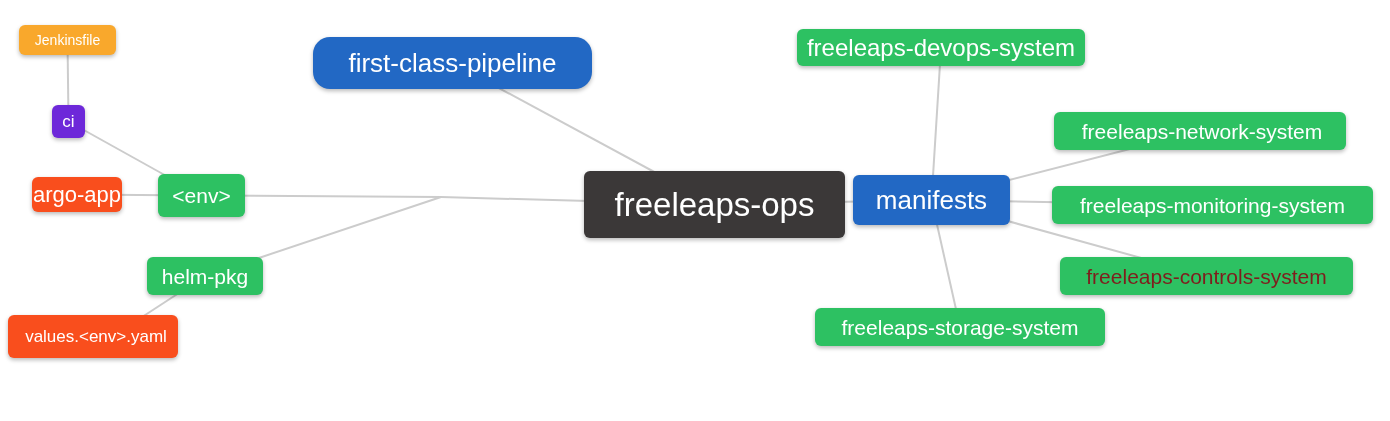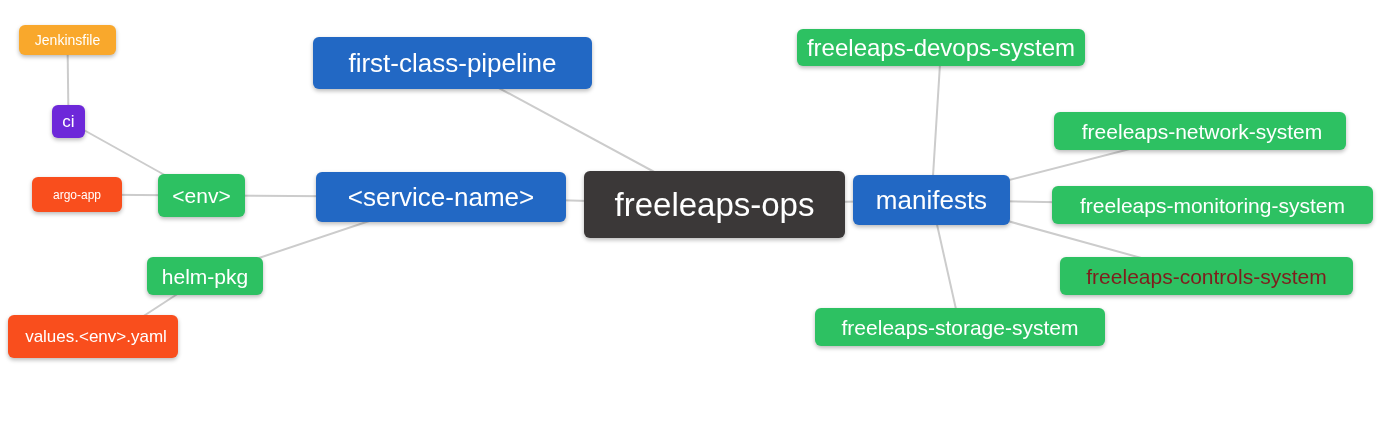--- a/index.html
+++ b/index.html
@@ -59,28 +59,27 @@
       <line stroke="#cccccc" stroke-width="2" x1="441" y1="197" x2="714.5" y2="204.5"></line>
       <line stroke="#cccccc" stroke-width="2" x1="714.5" y1="204.5" x2="931.5" y2="200"></line>
       <line stroke="#cccccc" stroke-width="2" x1="931.5" y1="200" x2="941" y2="47.5"></line>
       <line stroke="#cccccc" stroke-width="2" x1="931.5" y1="200" x2="1200" y2="131"></line>
       <line stroke="#cccccc" stroke-width="2" x1="931.5" y1="200" x2="1212.5" y2="205"></line>
       <line stroke="#cccccc" stroke-width="2" x1="931.5" y1="200" x2="1206.5" y2="276"></line>
       <line stroke="#cccccc" stroke-width="2" x1="931.5" y1="200" x2="960" y2="327"></line>
     </svg>
   <div class="node-layer">
       <div class="node" style="left: 584px; top: 171px; width: 261px; height: 67px; background: rgb(59, 56, 56); color: rgb(255, 255, 255); font-size: 33px;">freeleaps-ops</div>
-      <div class="node" style="left: 313px; top: 37px; width: 279px; height: 52px; background: rgb(34, 104, 196); color: rgb(255, 255, 255); font-size: 26px;">first-class-pipeline</div>
-      <div class="node" style="left: 316px; top: 172px; width: 250px; height: 50px; background: rgb(34, 104, 196); color: rgb(255, 255, 255); font-size: 26px;">&lt;service-name&gt;</div>
+      <div class="node" style="left: 313px; top: 37px; width: 279px; height: 52px; background: rgb(34, 104, 196); color: rgb(255, 255, 255); font-size: 26px; border-radius: 17px;">first-class-pipeline</div>
       <div class="node" style="left: 853px; top: 175px; width: 157px; height: 50px; background: rgb(34, 104, 196); color: rgb(255, 255, 255); font-size: 26px;">manifests</div>
       <div class="node" style="left: 158px; top: 174px; width: 87px; height: 43px; background: rgb(45, 193, 98); color: rgb(255, 255, 255); font-size: 21px;">&lt;env&gt;</div>
       <div class="node" style="left: 147px; top: 257px; width: 116px; height: 38px; background: rgb(45, 193, 98); color: rgb(255, 255, 255); font-size: 21px;">helm-pkg</div>
       <div class="node" style="left: 797px; top: 29px; width: 288px; height: 37px; background: rgb(45, 193, 98); color: rgb(255, 255, 255); font-size: 24px;">freeleaps-devops-system</div>
       <div class="node" style="left: 1054px; top: 112px; width: 292px; height: 38px; background: rgb(45, 193, 98); color: rgb(255, 255, 255); font-size: 21px; padding-left: 8px;">freeleaps-network-system</div>
       <div class="node" style="left: 1052px; top: 186px; width: 321px; height: 38px; background: rgb(45, 193, 98); color: rgb(255, 255, 255); font-size: 21px;">freeleaps-monitoring-system</div>
       <div class="node" style="left: 1060px; top: 257px; width: 293px; height: 38px; background: rgb(45, 193, 98); color: #7f1d1d; font-size: 21px;">freeleaps-controls-system</div>
       <div class="node" style="left: 815px; top: 308px; width: 290px; height: 38px; background: rgb(45, 193, 98); color: rgb(255, 255, 255); font-size: 21px;">freeleaps-storage-system</div>
       <div class="node" style="left: 52px; top: 105px; width: 33px; height: 33px; background: #6d28d9; color: rgb(255, 255, 255); font-size: 17px;">ci</div>
-      <div class="node" style="left: 32px; top: 177px; width: 90px; height: 35px; background: rgb(249, 78, 29); color: rgb(255, 255, 255); font-size: 12px;">argo-app</div>
+      <div class="node" style="left: 32px; top: 177px; width: 90px; height: 35px; background: rgb(249, 78, 29); color: rgb(255, 255, 255); font-size: 22px;">argo-app</div>
       <div class="node" style="left: 8px; top: 315px; width: 170px; height: 43px; background: rgb(249, 78, 29); color: rgb(255, 255, 255); font-size: 17px; padding-left: 10px;">values.&lt;env&gt;.yaml</div>
       <div class="node" style="left: 19px; top: 25px; width: 97px; height: 30px; background: rgb(249, 168, 44); color: rgb(255, 255, 255); font-size: 14px;">Jenkinsfile</div>
     </div>
 </div>
 
 </body></html>

